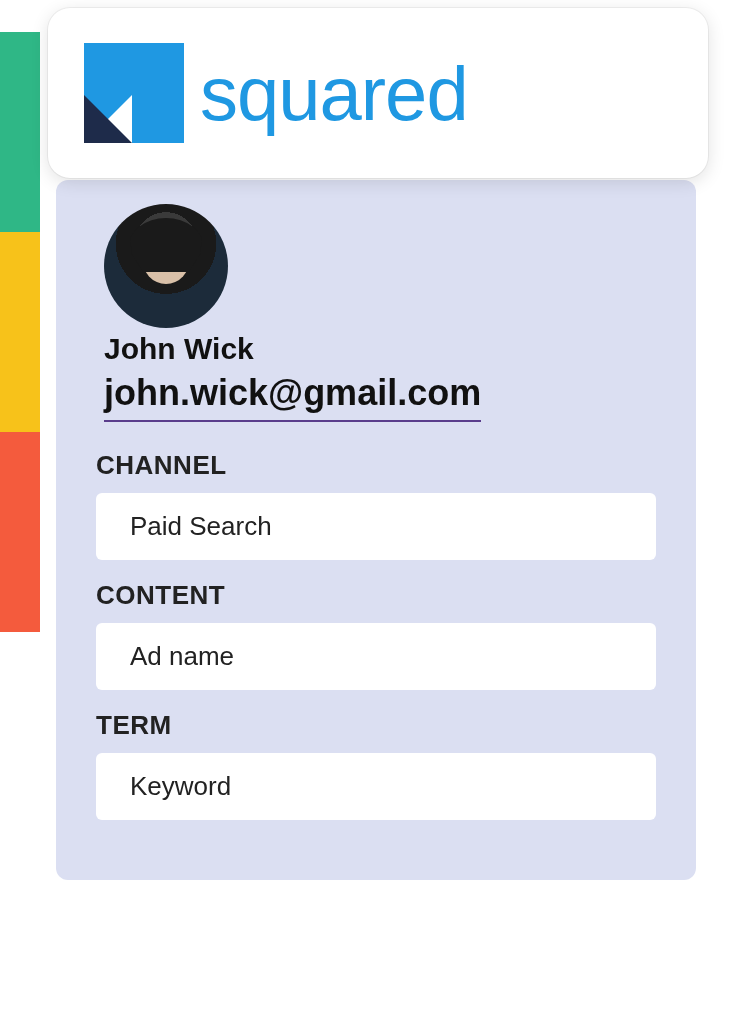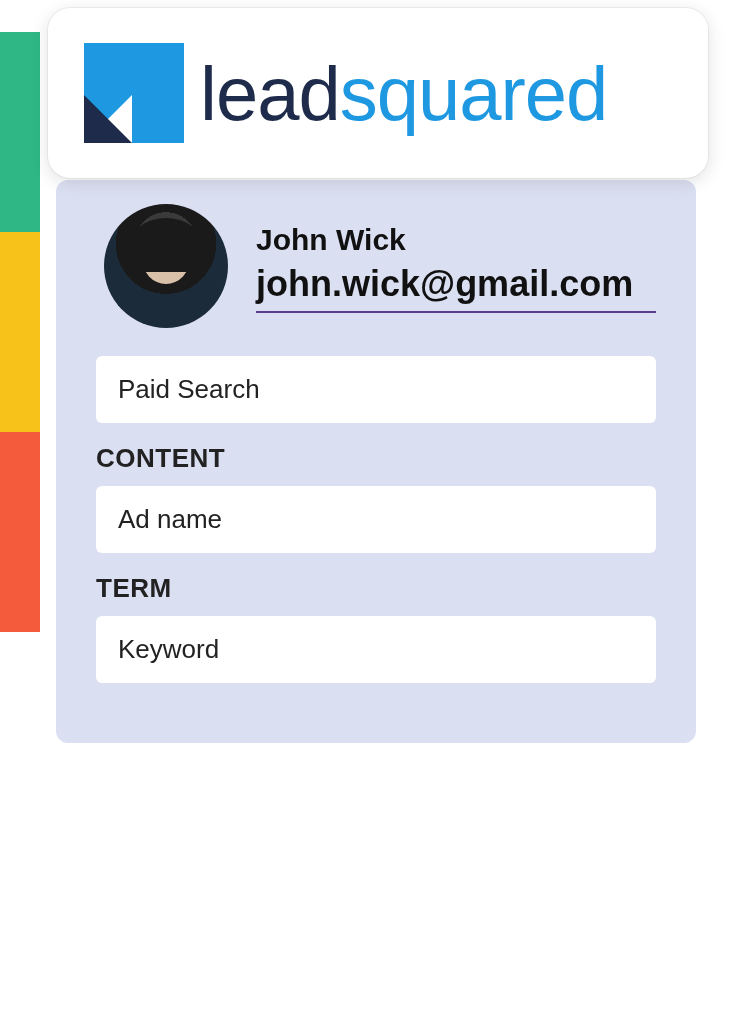--- a/index.html
+++ b/index.html
@@ -85,24 +85,24 @@
     top: 180px;
     width: 640px;
     background: #dbdff2;
     border-radius: 12px;
     padding: 24px 40px 40px 40px;
     z-index: 2;
   }
 
   .profile-row {
     display: flex;
-    align-items: center;
-    gap: 28px;
+    align-items: flex-start;
     margin-bottom: 28px;
     padding-left: 8px;
+    flex-direction: column;
   }
   .avatar {
     width: 124px;
     height: 124px;
     border-radius: 50%;
     background: radial-gradient(circle at 50% 32%, #d9c9b8 0 18%, #3a3a3a 18% 30%, #1a1a1a 30% 48%, #1c2b3a 48% 100%);
     position: relative;
     overflow: hidden;
     flex-shrink: 0;
   }
@@ -150,21 +150,21 @@
     letter-spacing: 0.5px;
     color: #222;
     margin-bottom: 12px;
     text-transform: uppercase;
   }
   .field-input {
     width: 100%;
     background: #fff;
     border: none;
     border-radius: 6px;
-    padding: 18px 22px;
+    padding: 18px 34px;
     font-size: 26px;
     font-family: inherit;
     color: #222;
     outline: none;
   }
 </style>
 </head>
 <body>
 
 <div class="sidebar-tabs">
@@ -173,36 +173,36 @@
   <div class="tab tab-red"></div>
 </div>
 
 <div class="logo-card">
   <div class="logo-icon">
     <div class="blue-sq"></div>
     <div class="white-tri"></div>
     <div class="dark-tri"></div>
   </div>
   <div class="logo-text">
-    <span class="lead">lead</span>
       <span class="squared">squared</span>
   </div>
 </div>
 
 <div class="lead-card">
 
   <div class="profile-row">
     <div class="avatar"></div>
     <div class="profile-info">
       <div class="profile-name">John Wick</div>
       <div class="profile-email">john.wick@gmail.com</div>
     </div>
   </div>
 
   <div class="field-group">
+    <div class="field-label">CHANNEL</div>
     <input class="field-input" type="text" value="Paid Search" style="">
   </div>
 
 
 
   <div class="field-group">
     <div class="field-label">CONTENT</div>
     <input class="field-input" type="text" value="Ad name" style="">
   </div>
 

